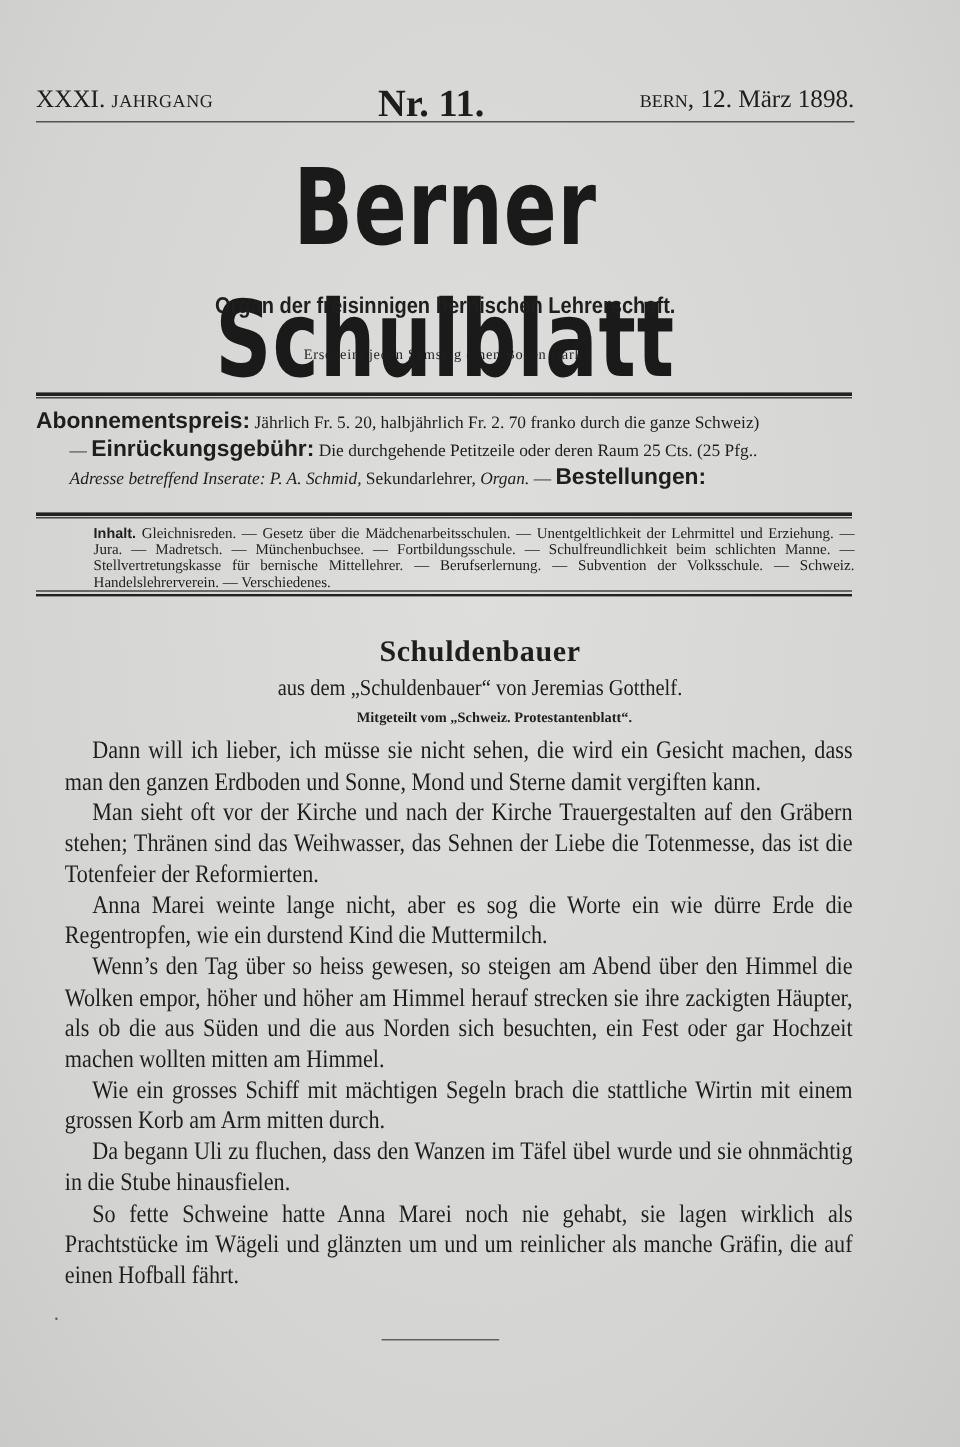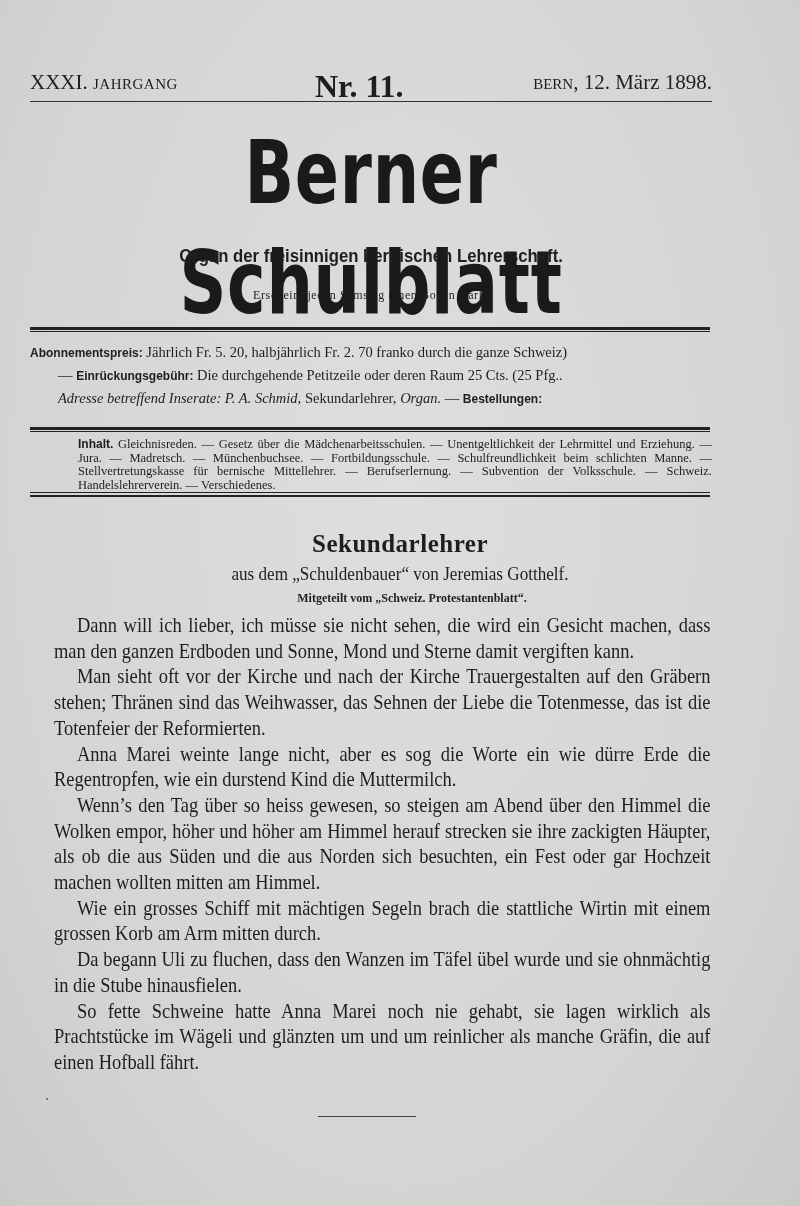--- a/index.html
+++ b/index.html
@@ -34,21 +34,21 @@
     font-family: "Liberation Sans", sans-serif; font-weight: bold; font-size: 19px;
     transform: scaleX(0.88);
   }
   .erscheint { top: 288px; left: 30px; width: 682px; text-align: center; font-size: 12px; letter-spacing: 0.6px; }
   .double-rule { height: 5px; border-top: 3px solid #222; border-bottom: 1px solid #222; box-sizing: border-box; }
   .abo {
     top: 341px; left: 30px; width: 686px; font-size: 14.5px; line-height: 22px;
   }
   .abo .line { white-space: nowrap; }
   .abo .ind { padding-left: 28px; }
-  .abo b.sans { font-family: "Liberation Sans", sans-serif; font-weight: bold; font-size: 12px; }
+  .abo b.sans { font-family: "Liberation Sans", sans-serif; font-weight: bold; font-size: 19px; }
   .abo i { font-style: italic; }
   .inhalt {
     top: 438px; left: 30px; width: 682px; font-size: 12.5px; line-height: 13.5px;
     text-align: justify;
   }
   .inhalt b.sans { font-family: Liberation Sans, sans-serif; font-weight: bold; font-size: 12px; }
   .inhalt .first { padding-left: 48px; }
   .art-title { top: 530px; left: 0; width: 800px; text-align: center; font-weight: bold; font-size: 25px; letter-spacing: 0.5px; }
   .art-sub { top: 563px; left: 0; width: 800px; text-align: center; font-size: 19px; transform: scaleX(0.9); }
   .art-credit { top: 591px; left: 0; width: 800px; text-align: center; font-size: 12px; font-weight: bold; margin-left: 12px; }
@@ -87,21 +87,21 @@
   </div>
 
   <div class="abs double-rule" style="top:427px; left:30px; width:680px;"></div>
 
   <div class="abs inhalt">
     <div class="first"><b class="sans">Inhalt.</b><span> Gleichnisreden. — Gesetz über die Mädchenarbeitsschulen. — Unentgeltlichkeit der Lehrmittel und Erziehung. — Jura. — Madretsch. — Münchenbuchsee. — Fortbildungsschule. — Schulfreundlichkeit beim schlichten Manne. — Stellvertretungskasse für bernische Mittellehrer. — Berufserlernung. — Subvention der Volksschule. — Schweiz. Handelslehrerverein. — Verschiedenes.</span></div>
   </div>
 
   <div class="abs double-rule" style="top:492px; left:30px; width:680px; border-top-width:1px; border-bottom-width:2px;"></div>
 
-  <div class="abs art-title">Sekundarlehrer</div>
+  <div class="abs art-title">Schuldenbauer</div>
   <div class="abs art-sub">aus dem „Schuldenbauer“ von Jeremias Gotthelf.</div>
   <div class="abs art-credit">Mitgeteilt vom „Schweiz. Protestantenblatt“.</div>
 
   <div class="abs body-text">
     <p>Dann will ich lieber, ich müsse sie nicht sehen, die wird ein Gesicht machen, dass man den ganzen Erdboden und Sonne, Mond und Sterne damit vergiften kann.</p>
     <p>Man sieht oft vor der Kirche und nach der Kirche Trauergestalten auf den Gräbern stehen; Thränen sind das Weihwasser, das Sehnen der Liebe die Totenmesse, das ist die Totenfeier der Reformierten.</p>
     <p>Anna Marei weinte lange nicht, aber es sog die Worte ein wie dürre Erde die Regentropfen, wie ein durstend Kind die Muttermilch.</p>
     <p>Wenn’s den Tag über so heiss gewesen, so steigen am Abend über den Himmel die Wolken empor, höher und höher am Himmel herauf strecken sie ihre zackigten Häupter, als ob die aus Süden und die aus Norden sich besuchten, ein Fest oder gar Hochzeit machen wollten mitten am Himmel.</p>
     <p>Wie ein grosses Schiff mit mächtigen Segeln brach die stattliche Wirtin mit einem grossen Korb am Arm mitten durch.</p>
     <p>Da begann Uli zu fluchen, dass den Wanzen im Täfel übel wurde und sie ohnmächtig in die Stube hinausfielen.</p>

